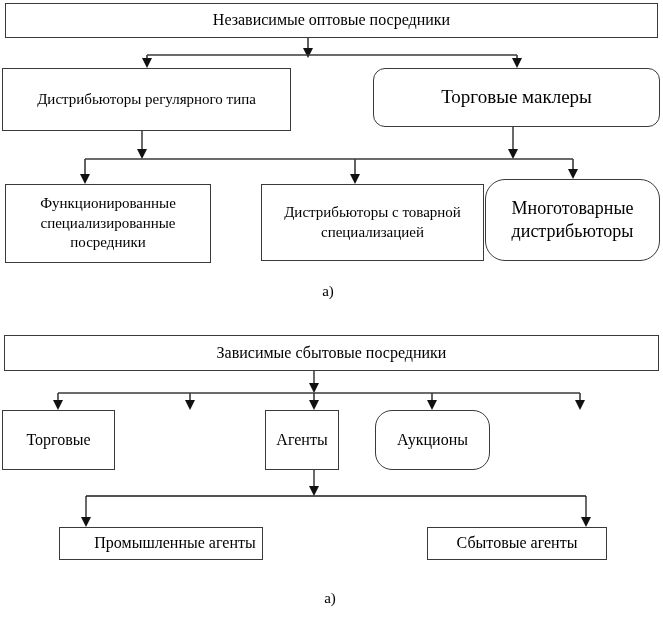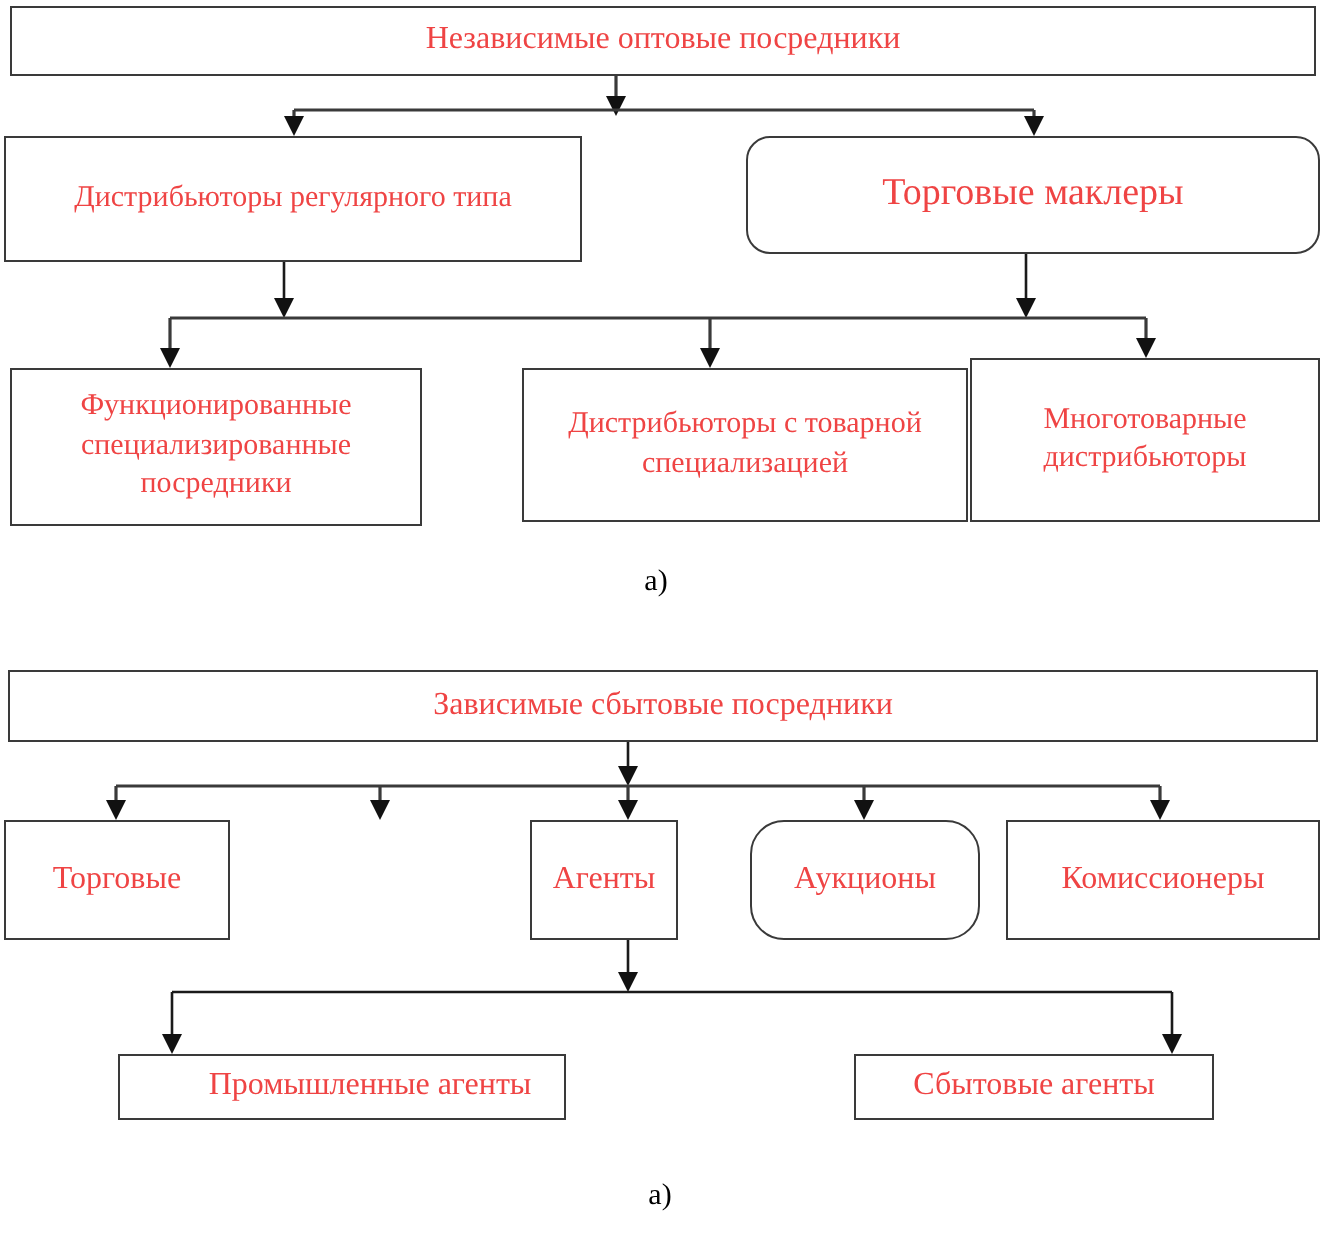--- a/index.html
+++ b/index.html
@@ -24,21 +24,21 @@
   .node {
     position: absolute;
     box-sizing: border-box;
     border: 1.5px solid #3a3a3a;
     background: #ffffff;
     display: flex;
     align-items: center;
     justify-content: center;
     text-align: center;
     line-height: 1.30;
-    color: #ef4444;
+    color: #000000;
     padding: 2px 4px;
   }
   .node span {
     display: block;
     width: 100%;
   }
   .fig-label {
     position: absolute;
     text-align: center;
     font-size: 15px;
@@ -136,21 +136,21 @@
   </div>
 
   <div class="node" style="left:5px; top:184px; width:206px; height:79px; font-size:15px;">
     <span>Функционированные специализированные посредники</span>
   </div>
 
   <div class="node" style="left:261px; top:184px; width:223px; height:77px; font-size:15px;">
     <span>Дистрибьюторы с товарной специализацией</span>
   </div>
 
-  <div class="node" style="left:485px; top:179px; width:175px; height:82px; font-size:15px;">
+  <div class="node" style="left:485px; top:179px; width:175px; height:82px; font-size:18px;border-radius:20px;">
     <span>Многотоварные дистрибьюторы</span>
   </div>
 
   <div class="fig-label" style="left:298px; top:283px; width:60px;">a)</div>
 
   <div class="node" style="left:4px; top:335px; width:655px; height:36px; font-size:16px;">
     <span>Зависимые сбытовые посредники</span>
   </div>
 
   <div class="node" style="left:2px; top:410px; width:113px; height:60px; font-size:16px;">
@@ -159,25 +159,22 @@
 
 
   <div class="node" style="left:265px; top:410px; width:74px; height:60px; font-size:16px;">
     <span>Агенты</span>
   </div>
 
   <div class="node" style="left:375px; top:410px; width:115px; height:60px; font-size:16px;border-radius:17px;">
     <span>Аукционы</span>
   </div>
 
-  <div class="node" style="left:503px; top:410px; width:157px; height:60px; font-size:16px;">
-    <span>Комиссионеры</span>
-  </div>
 
-  <div class="node" style="left:59px; top:527px; width:224px; height:33px; font-size:16px;padding-left:32px;">
+  <div class="node" style="left:59px; top:527px; width:204px; height:33px; font-size:16px;padding-left:32px;">
     <span>Промышленные агенты</span>
   </div>
 
   <div class="node" style="left:427px; top:527px; width:180px; height:33px; font-size:16px;">
     <span>Сбытовые агенты</span>
   </div>
 
   <div class="fig-label" style="left:300px; top:590px; width:60px;">а)</div>
 
 </div>

